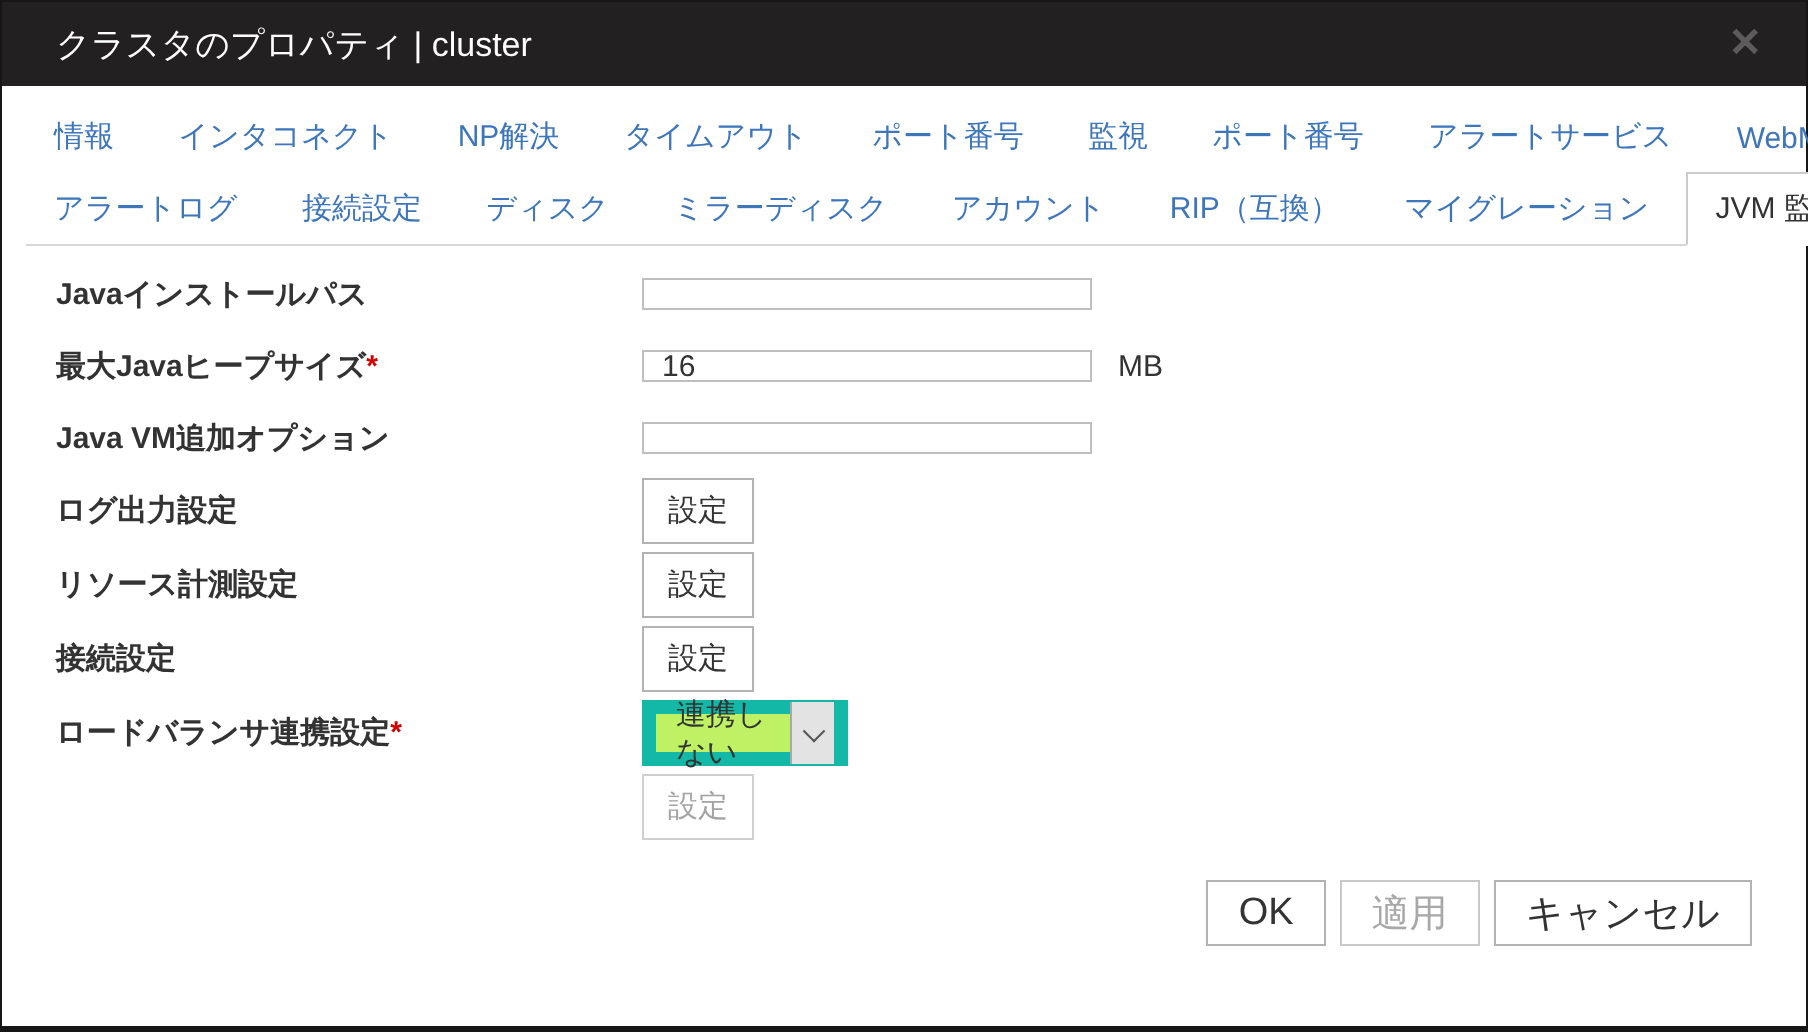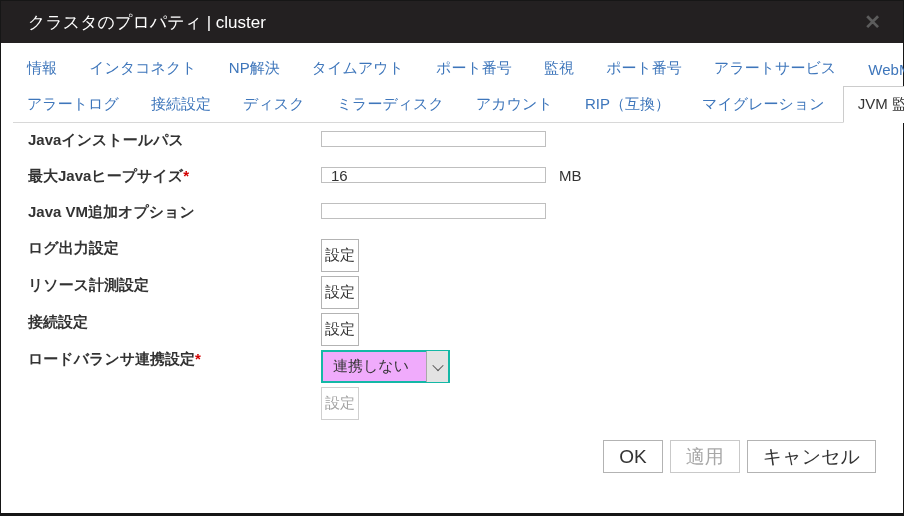--- a/index.html
+++ b/index.html
@@ -44,45 +44,45 @@
   }
   .tab.selected {
     background: #fff;
     border: 1px solid #ccc;
     border-bottom: 1px solid #fff;
     margin-bottom: -1px;
     color: #333;
   }
   
   .form { padding: 8px 27px 0; }
-  .frow { display: flex; align-items: flex-start; margin-bottom: 4px; min-height: 32px; }
+  .frow { display: flex; align-items: center; margin-bottom: 4px; min-height: 32px; }
   .flabel { width: 293px; flex: 0 0 293px; font-weight: bold; font-size: 15px; color: #333; }
   .req { color: #d40000; font-weight: bold; }
   input.txt {
     width: 225px; height: 16px;
     border: 1px solid #bfbfbf;
     padding: 0 9px;
     font-size: 15px; color: #333;
     font-family: inherit;
     outline: none;
     background: #fff;
   }
   .unit { margin-left: 13px; font-size: 15px; color: #333; }
   button.set {
-    width: 38px; height: 33px;
+    width: 56px; height: 33px;
     background: #fff;
     border: 1px solid #b3b3b3;
     font-size: 15px; color: #333;
     font-family: inherit; cursor: pointer;
   }
   button.set.disabled { color: #a3a3a3; border-color: #cfcfcf; cursor: default; }
   .select {
-    width: 129px; height: 33px;
-    border: 2px solid #14b8a6;
-    background: #f0abfc;
+    width: 103px; height: 33px;
+    border: 7px solid #14b8a6;
+    background: #bef264;
     display: flex; align-items: center;
     cursor: pointer;
   }
   .select .sel-text { flex: 1; padding: 0 10px; font-size: 15px; color: #333; }
   .select .arrow {
     width: 22px; height: 31px;
     background: #e3e3e3;
     border-left: 1px solid #a9a9a9;
     display: flex; align-items: center; justify-content: center;
   }

